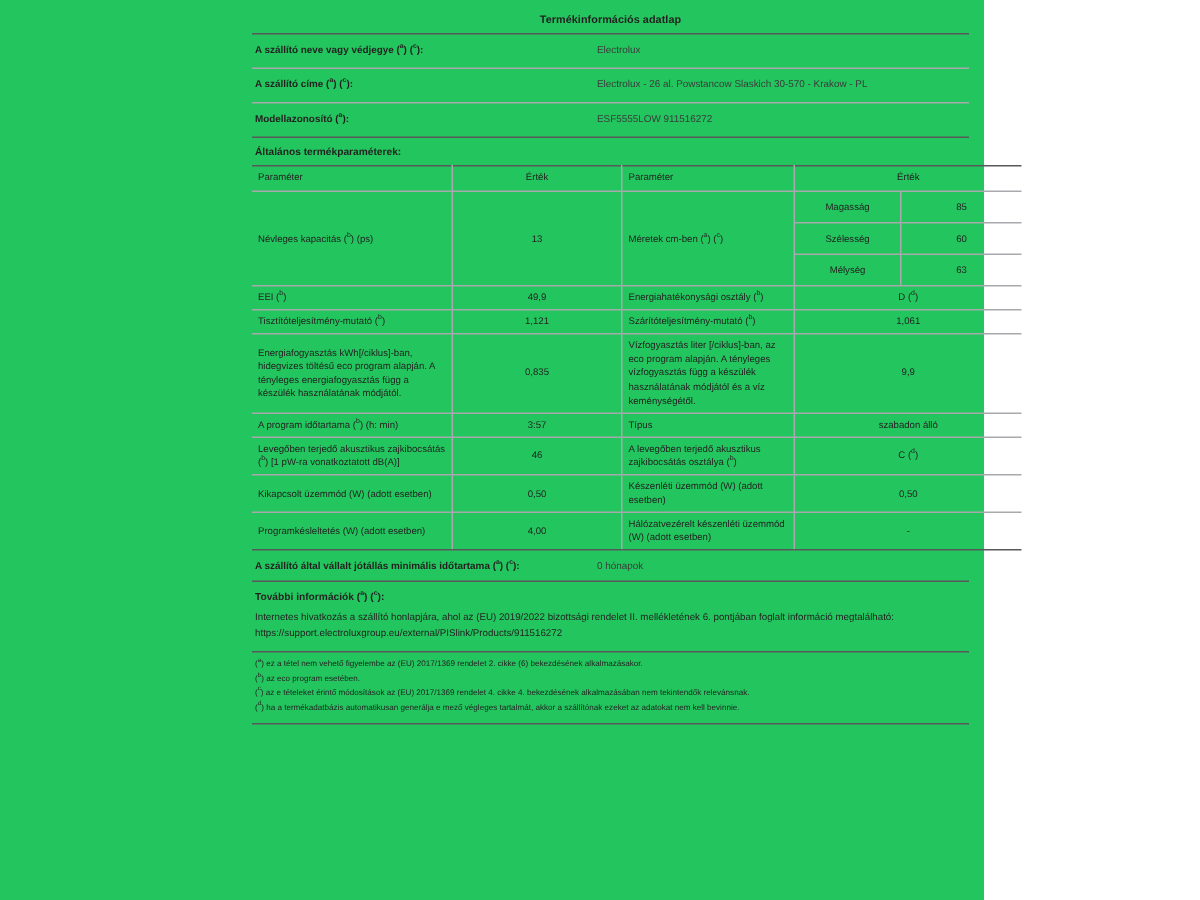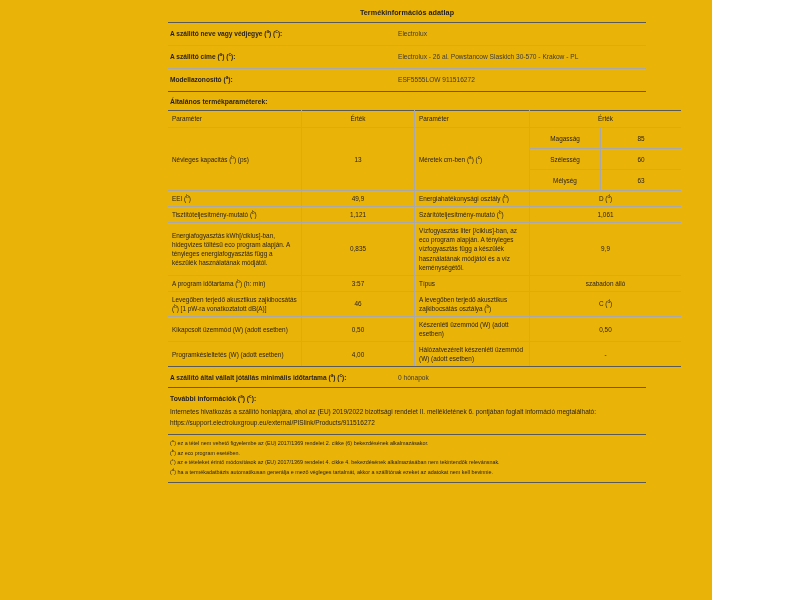--- a/index.html
+++ b/index.html
@@ -9,23 +9,23 @@
   }
   body {
     width: 800px;
     height: 600px;
     font-family: "Liberation Sans", sans-serif;
     color: #231f20;
     overflow: hidden;
   }
   .page {
     position: relative;
-    width: 712px;
+    width: 656px;
     height: 600px;
-    background: #eab308;
+    background: #22c55e;
   }
   .sheet {
     position: absolute;
     left: 168px;
     top: 0px;
     width: 478px;
   }
 
   
   .doc-title {

